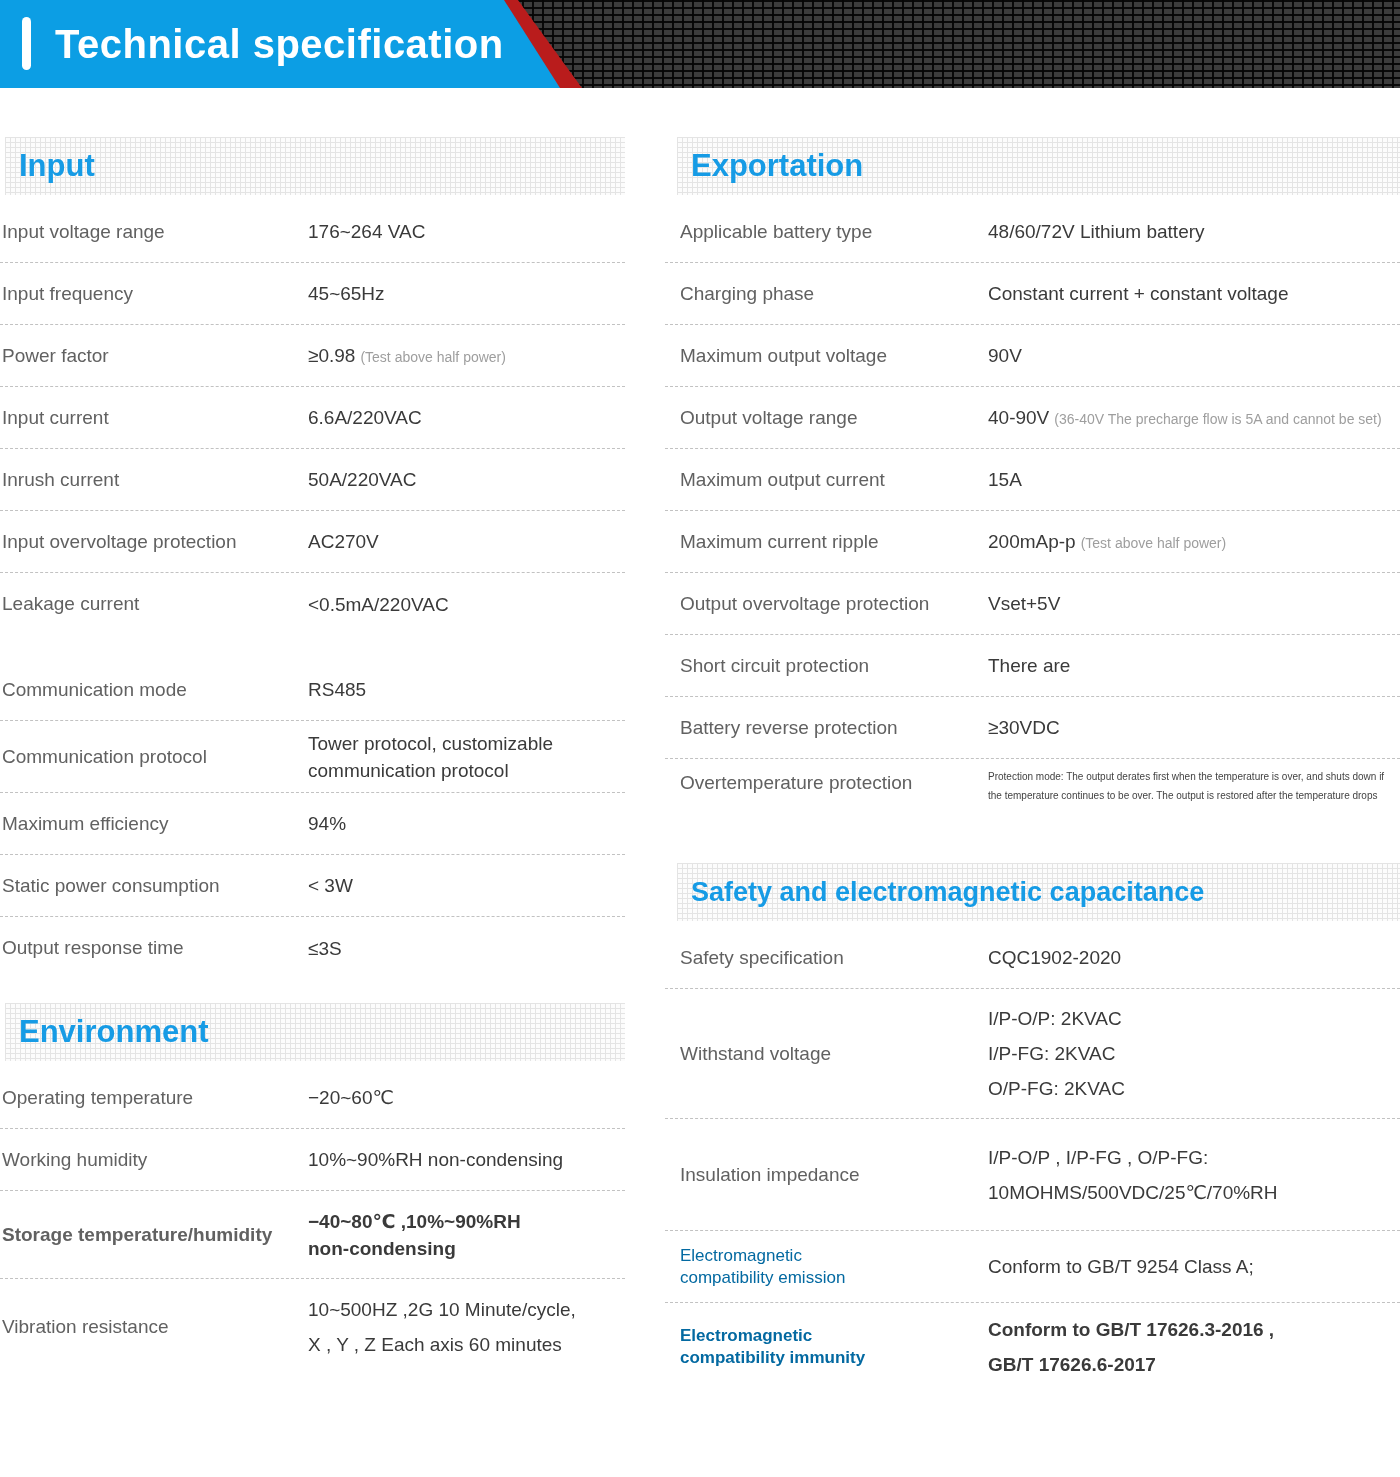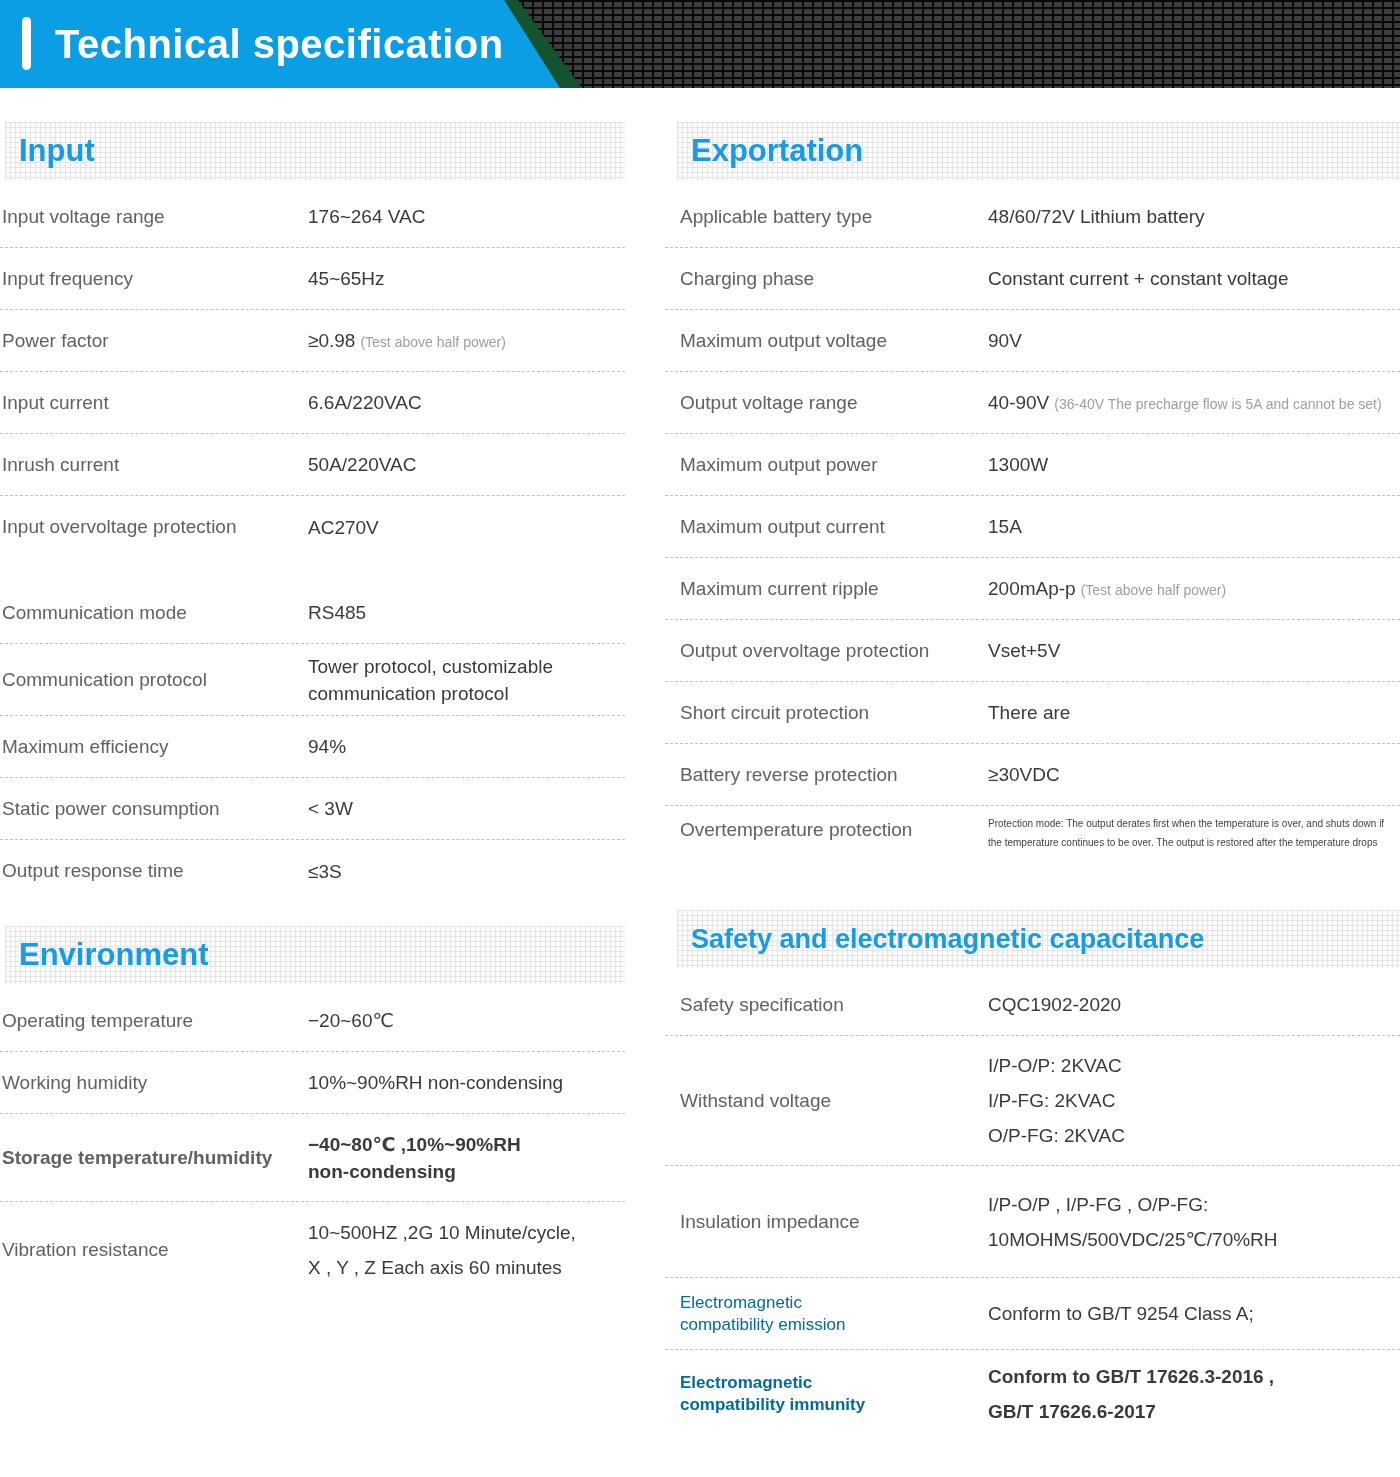--- a/index.html
+++ b/index.html
@@ -4,21 +4,21 @@
 <style>
   * { margin:0; padding:0; box-sizing:border-box; }
   html,body { background:#ffffff; }
   body {
     width:1400px; height:1477px; position:relative; overflow:hidden;
     font-family:"Liberation Sans","DejaVu Sans",sans-serif;
     -webkit-font-smoothing:antialiased;
   }
 
   
-  .banner { position:relative; height:88px; background:#14532d; }
+  .banner { position:relative; height:88px; background:#b91c1c; }
   .banner-blue {
     position:absolute; left:0; top:0; width:560px; height:88px;
     background:#0c9ee4;
     clip-path:polygon(0 0, 504px 0, 560px 100%, 0 100%);
   }
   .banner-dark {
     position:absolute; left:512px; top:0; right:0; height:88px;
     background-color:#3c3c3c;
     background-image:
       repeating-linear-gradient(to bottom, rgba(5,5,5,.92) 0 2px, transparent 2px 7px),
@@ -28,21 +28,21 @@
   .banner-bar {
     position:absolute; left:22px; top:17px; width:9px; height:53px;
     border-radius:5px; background:#ffffff;
   }
   .banner-title {
     position:absolute; left:55px; top:50%; transform:translateY(-50%);
     color:#ffffff; font-size:40px; font-weight:bold; letter-spacing:.5px; white-space:nowrap;
   }
 
   
-  .content { display:flex; padding-top:34px; }
+  .content { display:flex; padding-top:49px; }
   .col-left  { flex:0 0 625px; }
   .col-right { flex:0 0 735px; margin-left:40px; }
 
   
   .band {
     height:58px; display:flex; align-items:center; padding-left:14px;
     background-color:#fcfcfc;
     background-image:
       repeating-linear-gradient(to right, #e4e4e4 0 1px, transparent 1px 5px),
       repeating-linear-gradient(to bottom, #e4e4e4 0 1px, transparent 1px 5px);
@@ -124,20 +124,24 @@
           <div class="val"><span class="value">6.6A/220VAC</span></div>
         </div>
         <div class="row">
           <div class="label">Inrush current</div>
           <div class="val"><span class="value">50A/220VAC</span></div>
         </div>
         <div class="row">
           <div class="label">Input overvoltage protection</div>
           <div class="val"><span class="value">AC270V</span></div>
         </div>
+        <div class="row">
+          <div class="label">Leakage current</div>
+          <div class="val"><span class="value">&lt;0.5mA/220VAC</span></div>
+        </div>
       </div>
     </section>
 
     <section class="spec-section">
       <div class="rows">
         <div class="row">
           <div class="label">Communication mode</div>
           <div class="val"><span class="value">RS485</span></div>
         </div>
         <div class="row h72">
@@ -203,24 +207,20 @@
           <div class="label">Charging phase</div>
           <div class="val"><span class="value">Constant current + constant voltage</span></div>
         </div>
         <div class="row">
           <div class="label">Maximum output voltage</div>
           <div class="val"><span class="value">90V</span></div>
         </div>
         <div class="row">
           <div class="label">Output voltage range</div>
           <div class="val"><span class="value">40-90V</span><span class="note">(36-40V The precharge flow is 5A and cannot be set)</span></div>
-        </div>
-        <div class="row">
-          <div class="label">Maximum output power</div>
-          <div class="val"><span class="value">1300W</span></div>
         </div>
         <div class="row">
           <div class="label">Maximum output current</div>
           <div class="val"><span class="value">15A</span></div>
         </div>
         <div class="row">
           <div class="label">Maximum current ripple</div>
           <div class="val"><span class="value">200mAp-p</span><span class="note">(Test above half power)</span></div>
         </div>
         <div class="row">

